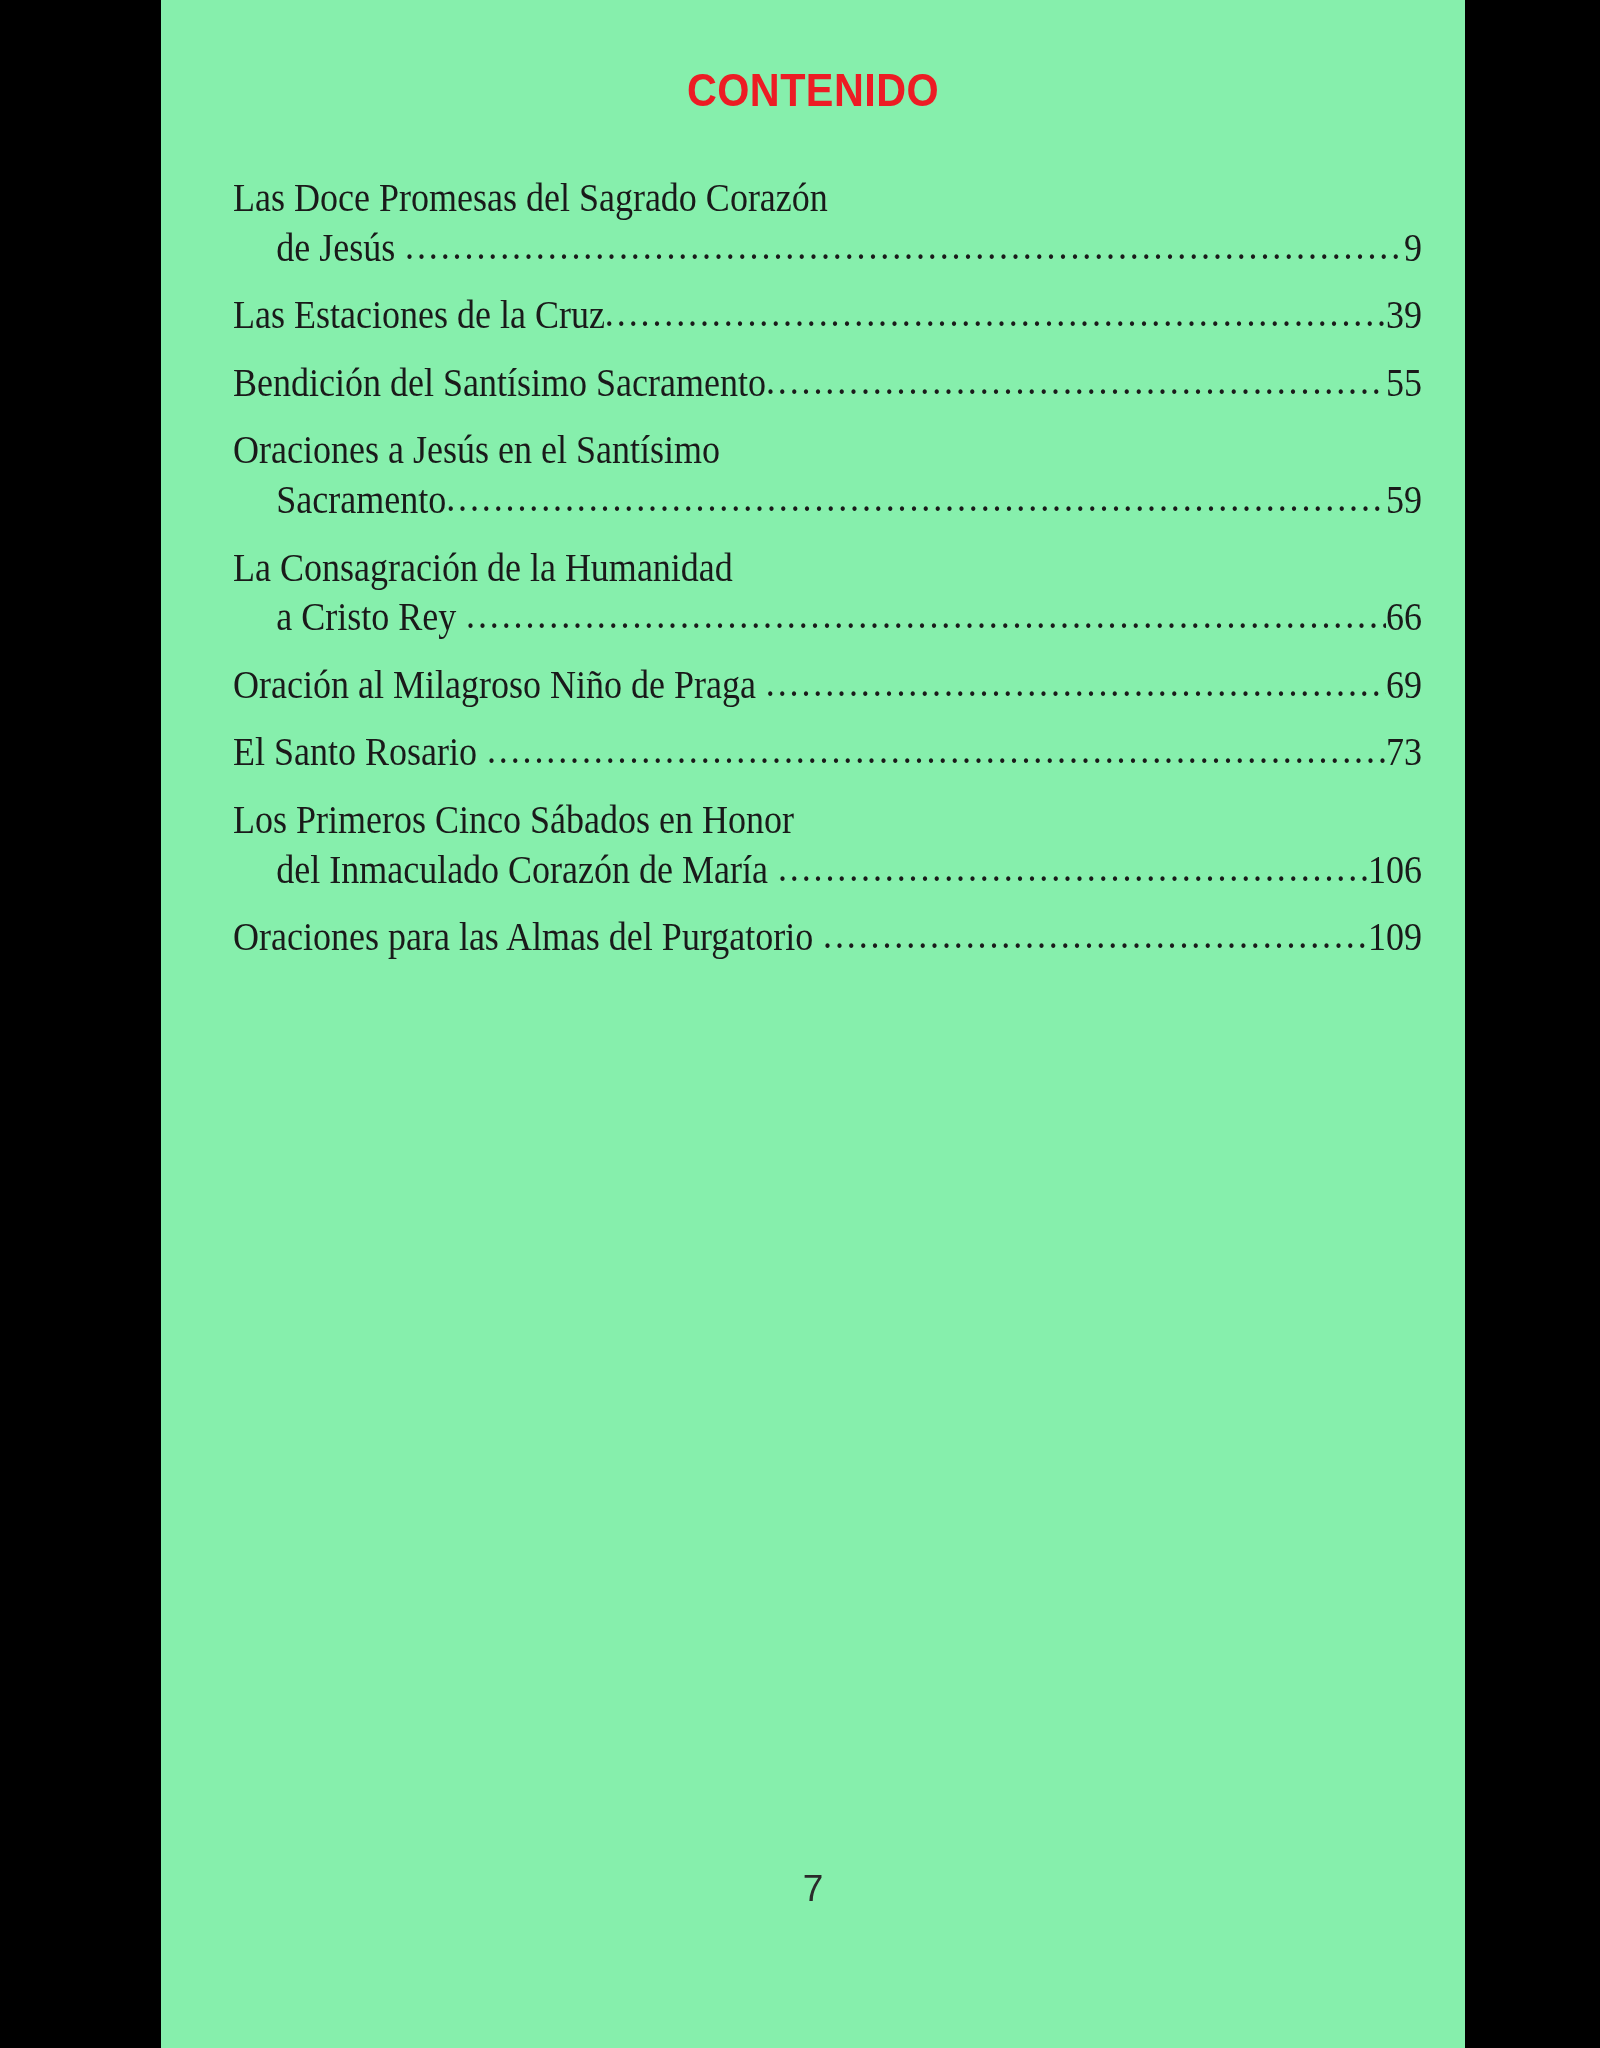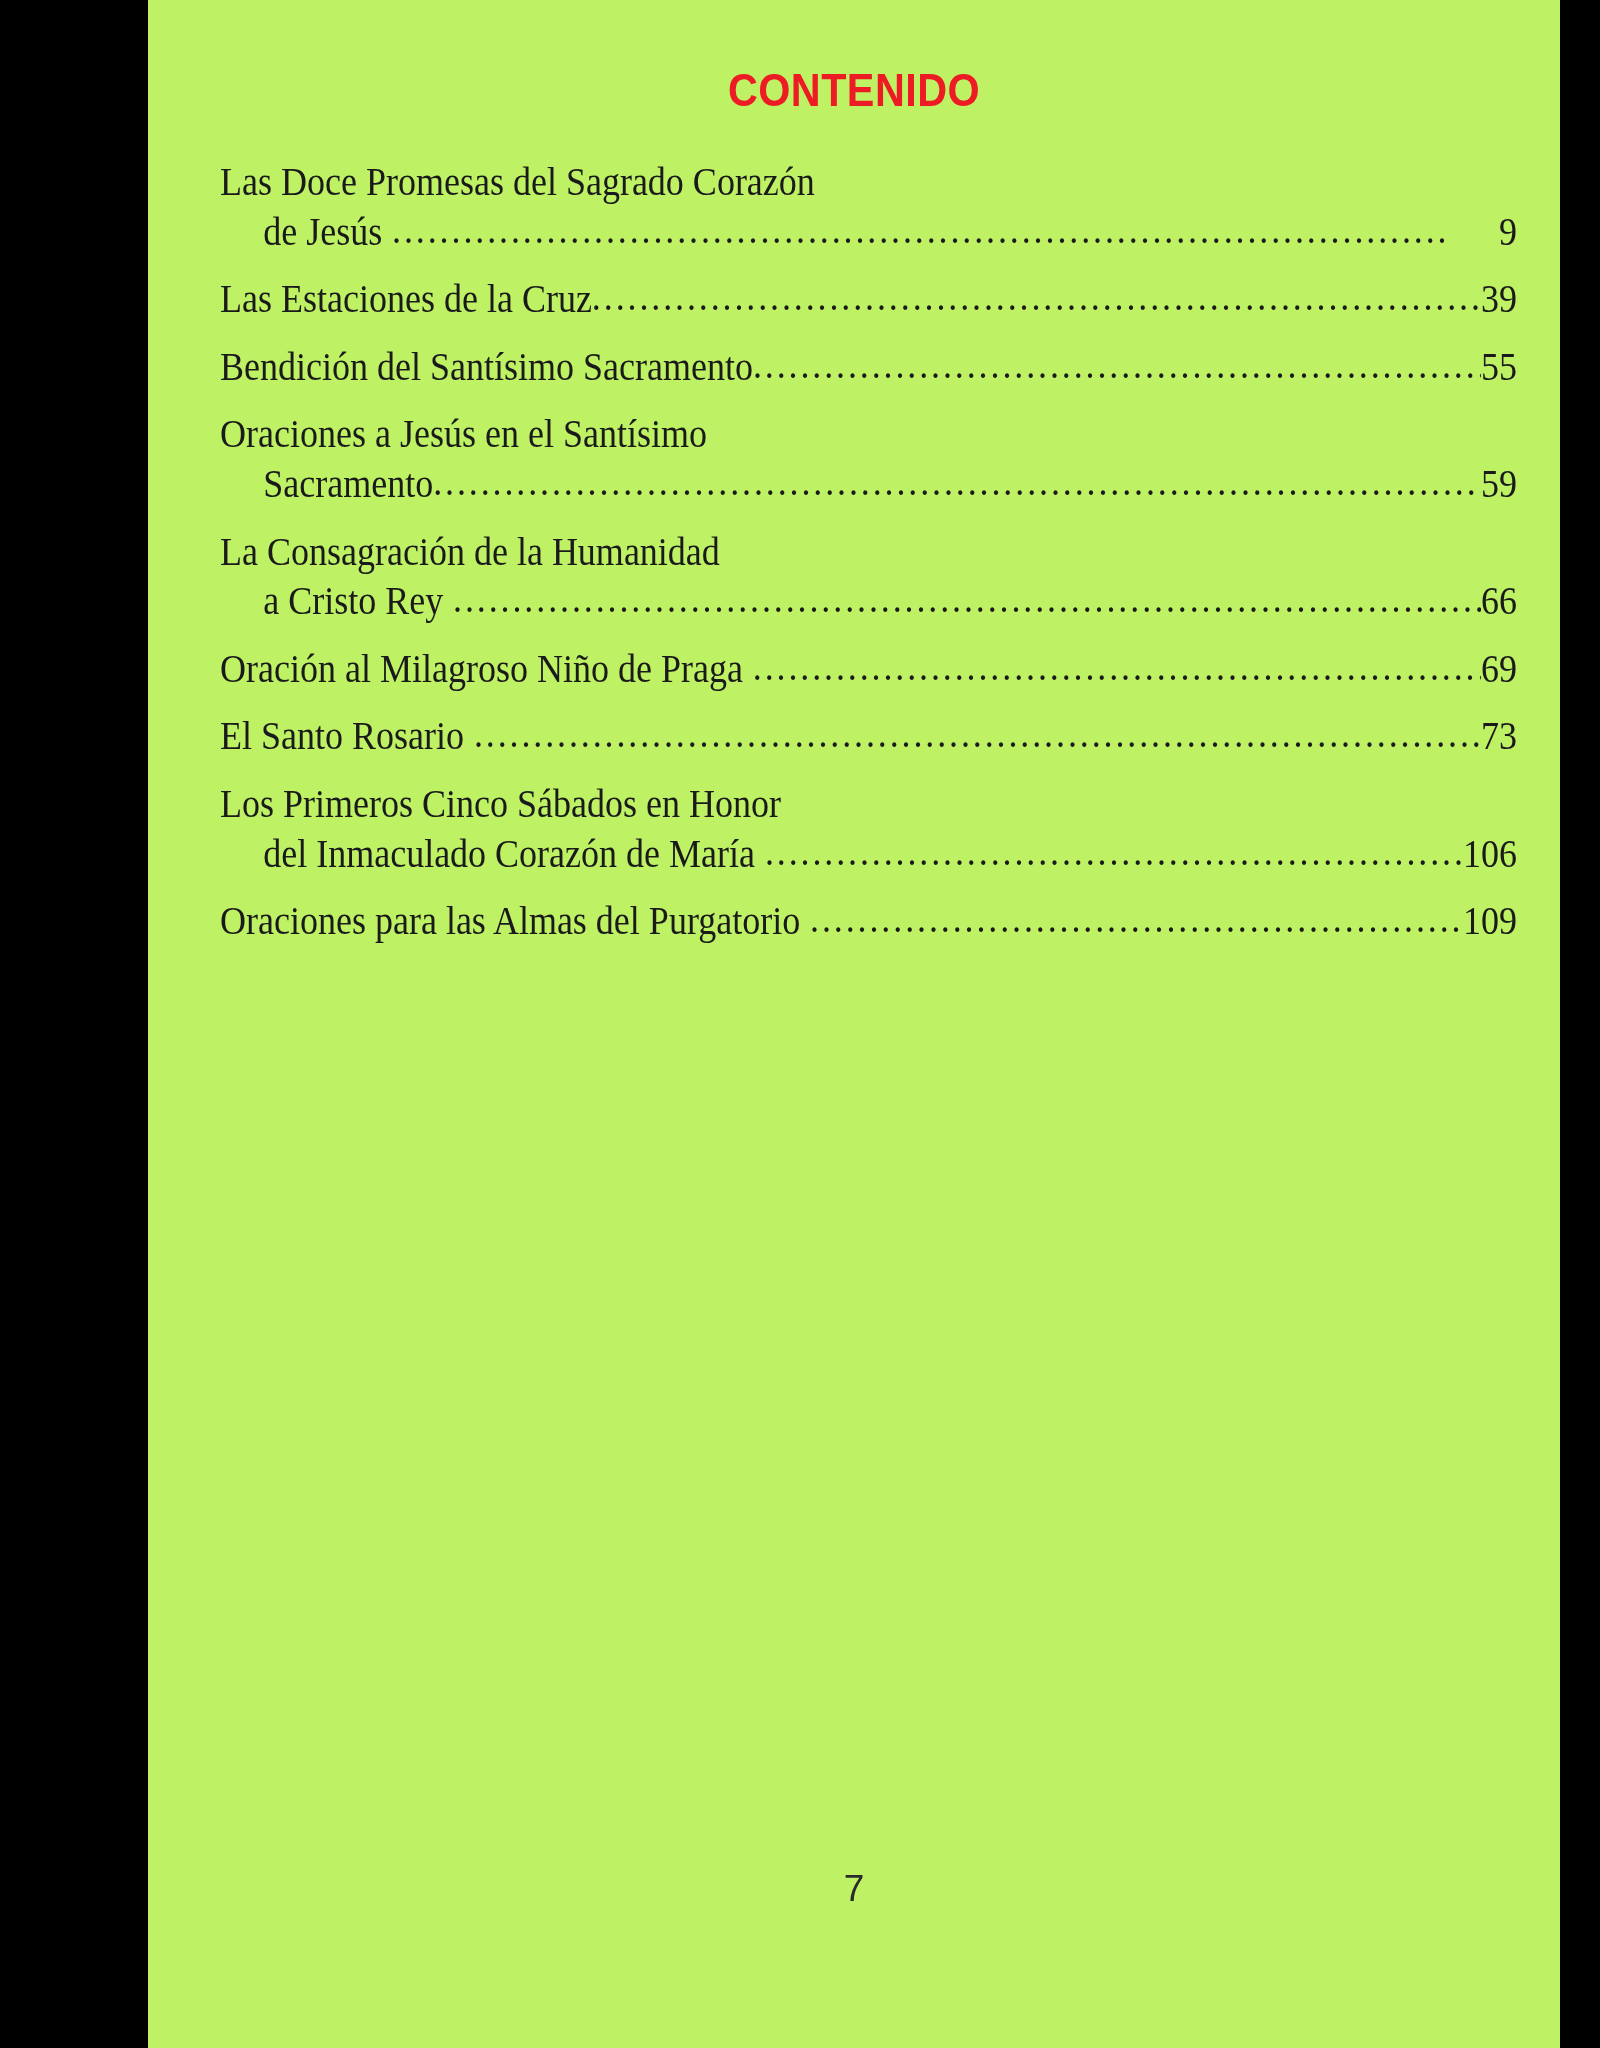--- a/index.html
+++ b/index.html
@@ -15,41 +15,41 @@
     position: relative;
     width: 1600px;
     height: 2048px;
     background: #000000;
     overflow: hidden;
   }
 
   
   .book-page {
     position: absolute;
-    left: 148px;
+    left: 161px;
     top: 0;
-    width: 1412px;
+    width: 1304px;
     height: 2048px;
-    background: #bef264;
+    background: #86efac;
   }
 
   .toc-title {
     text-align: center;
     color: #ED1C24;
     font-family: "Liberation Sans", sans-serif;
     font-weight: bold;
     font-size: 47px;
     letter-spacing: 0.5px;
     padding-top: 66px;
     transform: scaleX(0.88);
     line-height: 1;
   }
 
   .toc-body {
-    margin-top: 44px;
+    margin-top: 60px;
     padding-left: 72px;
     padding-right: 44px;
   }
 
   
   .entry {
     margin-bottom: 18px;
   }
 
   .entry-lines {

